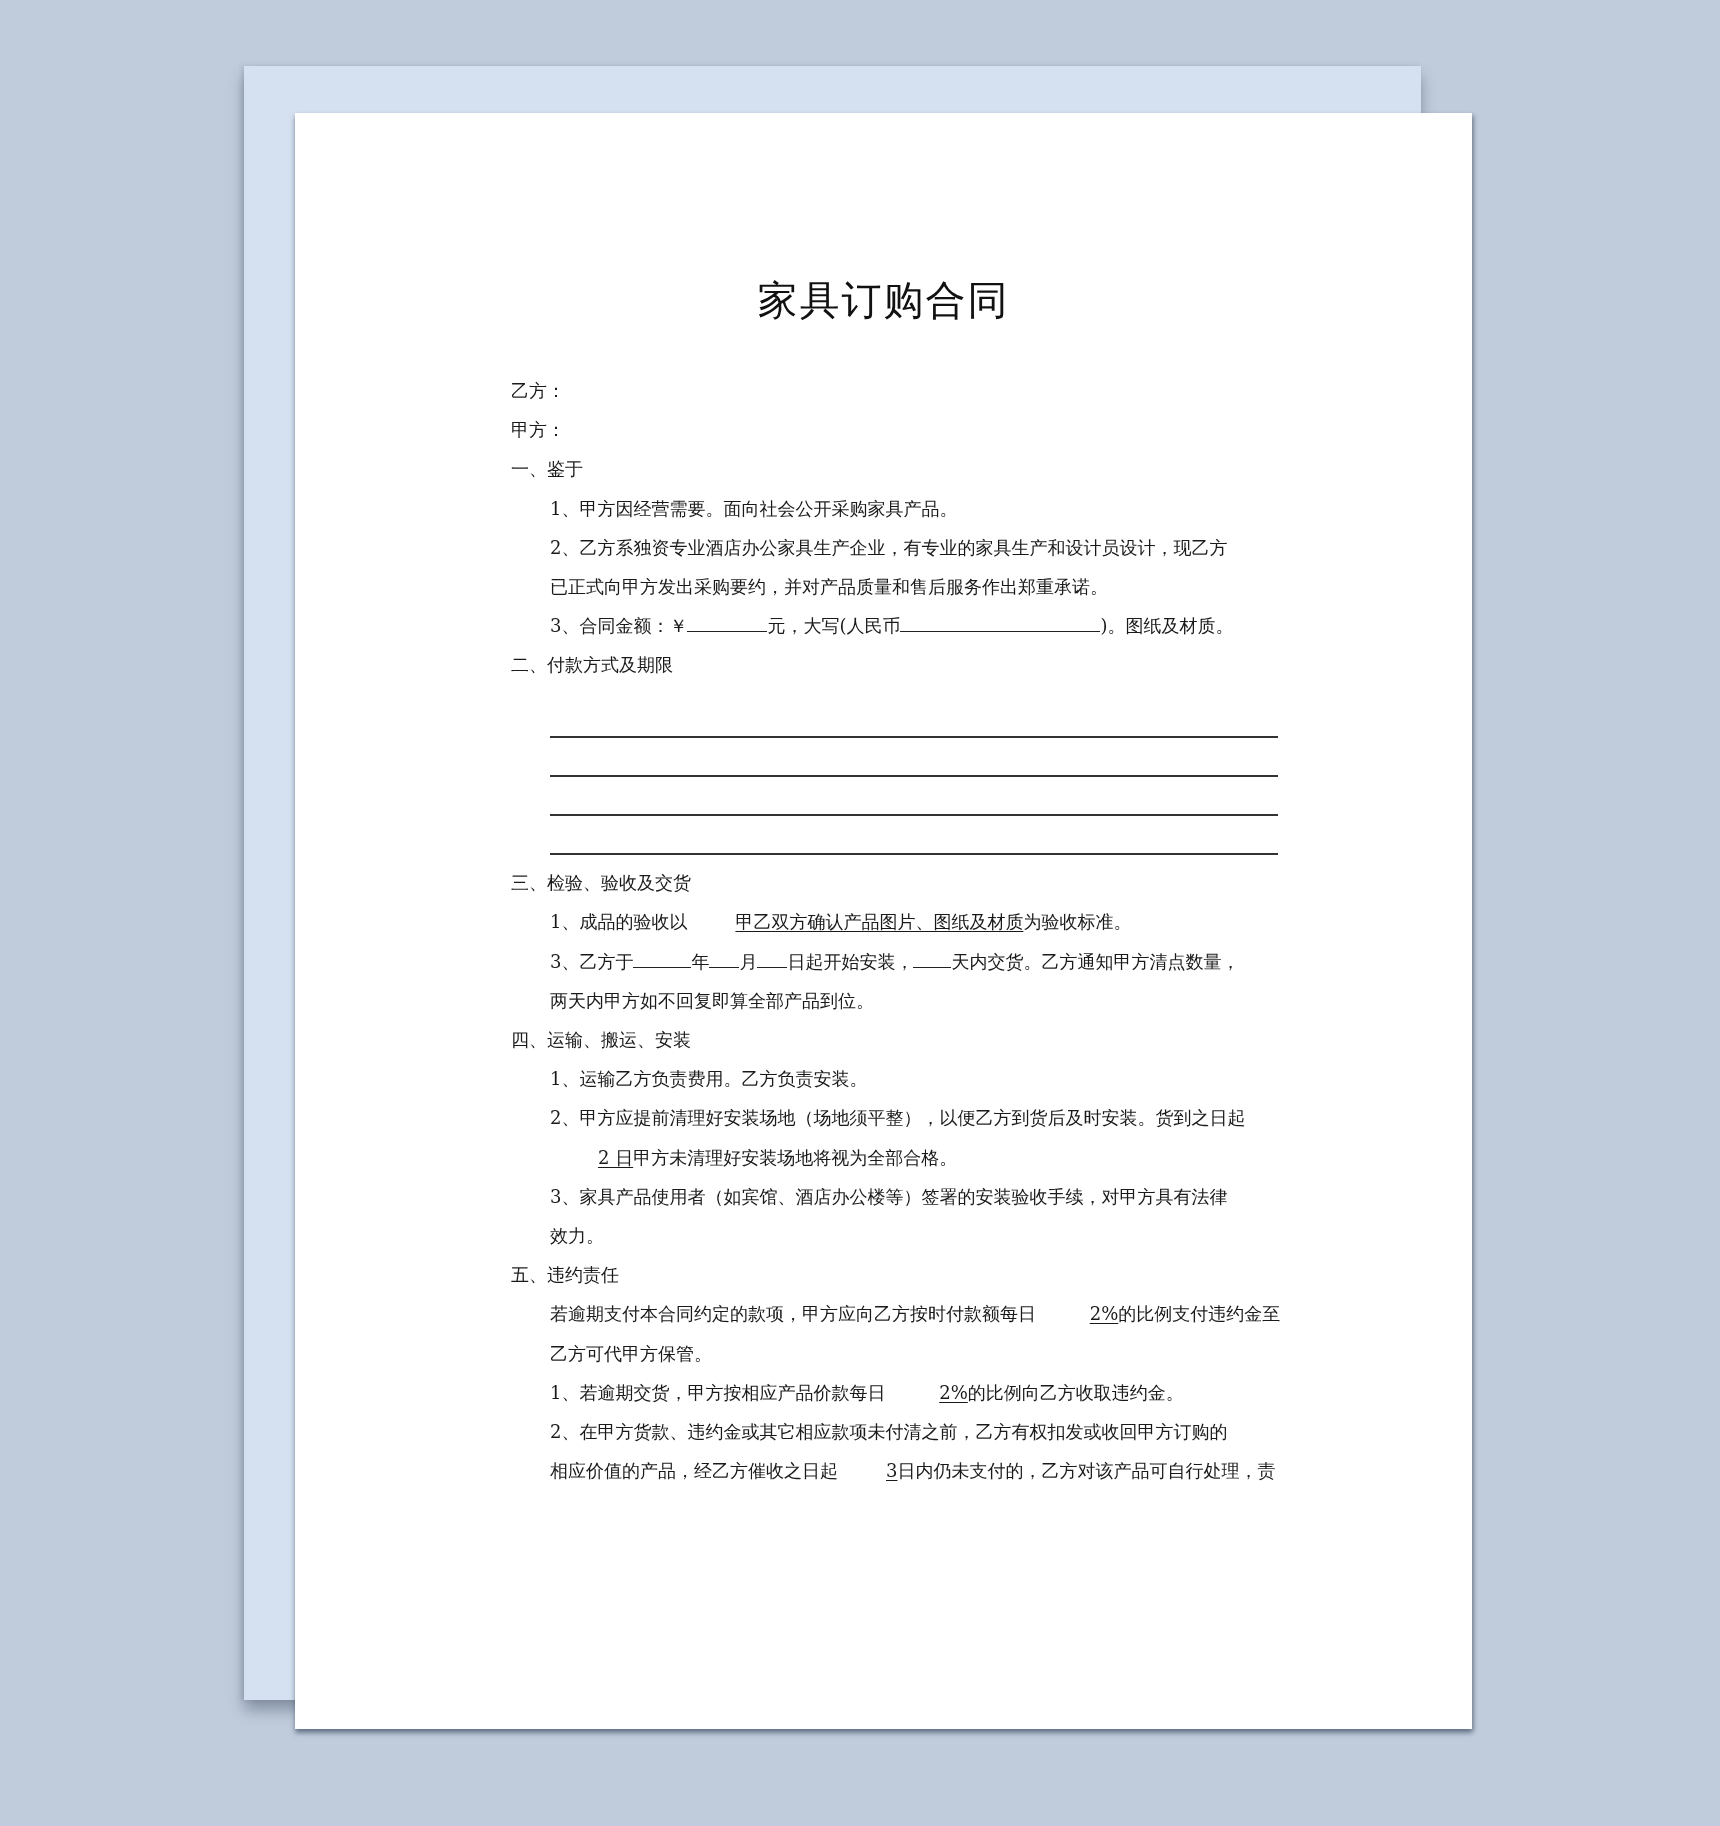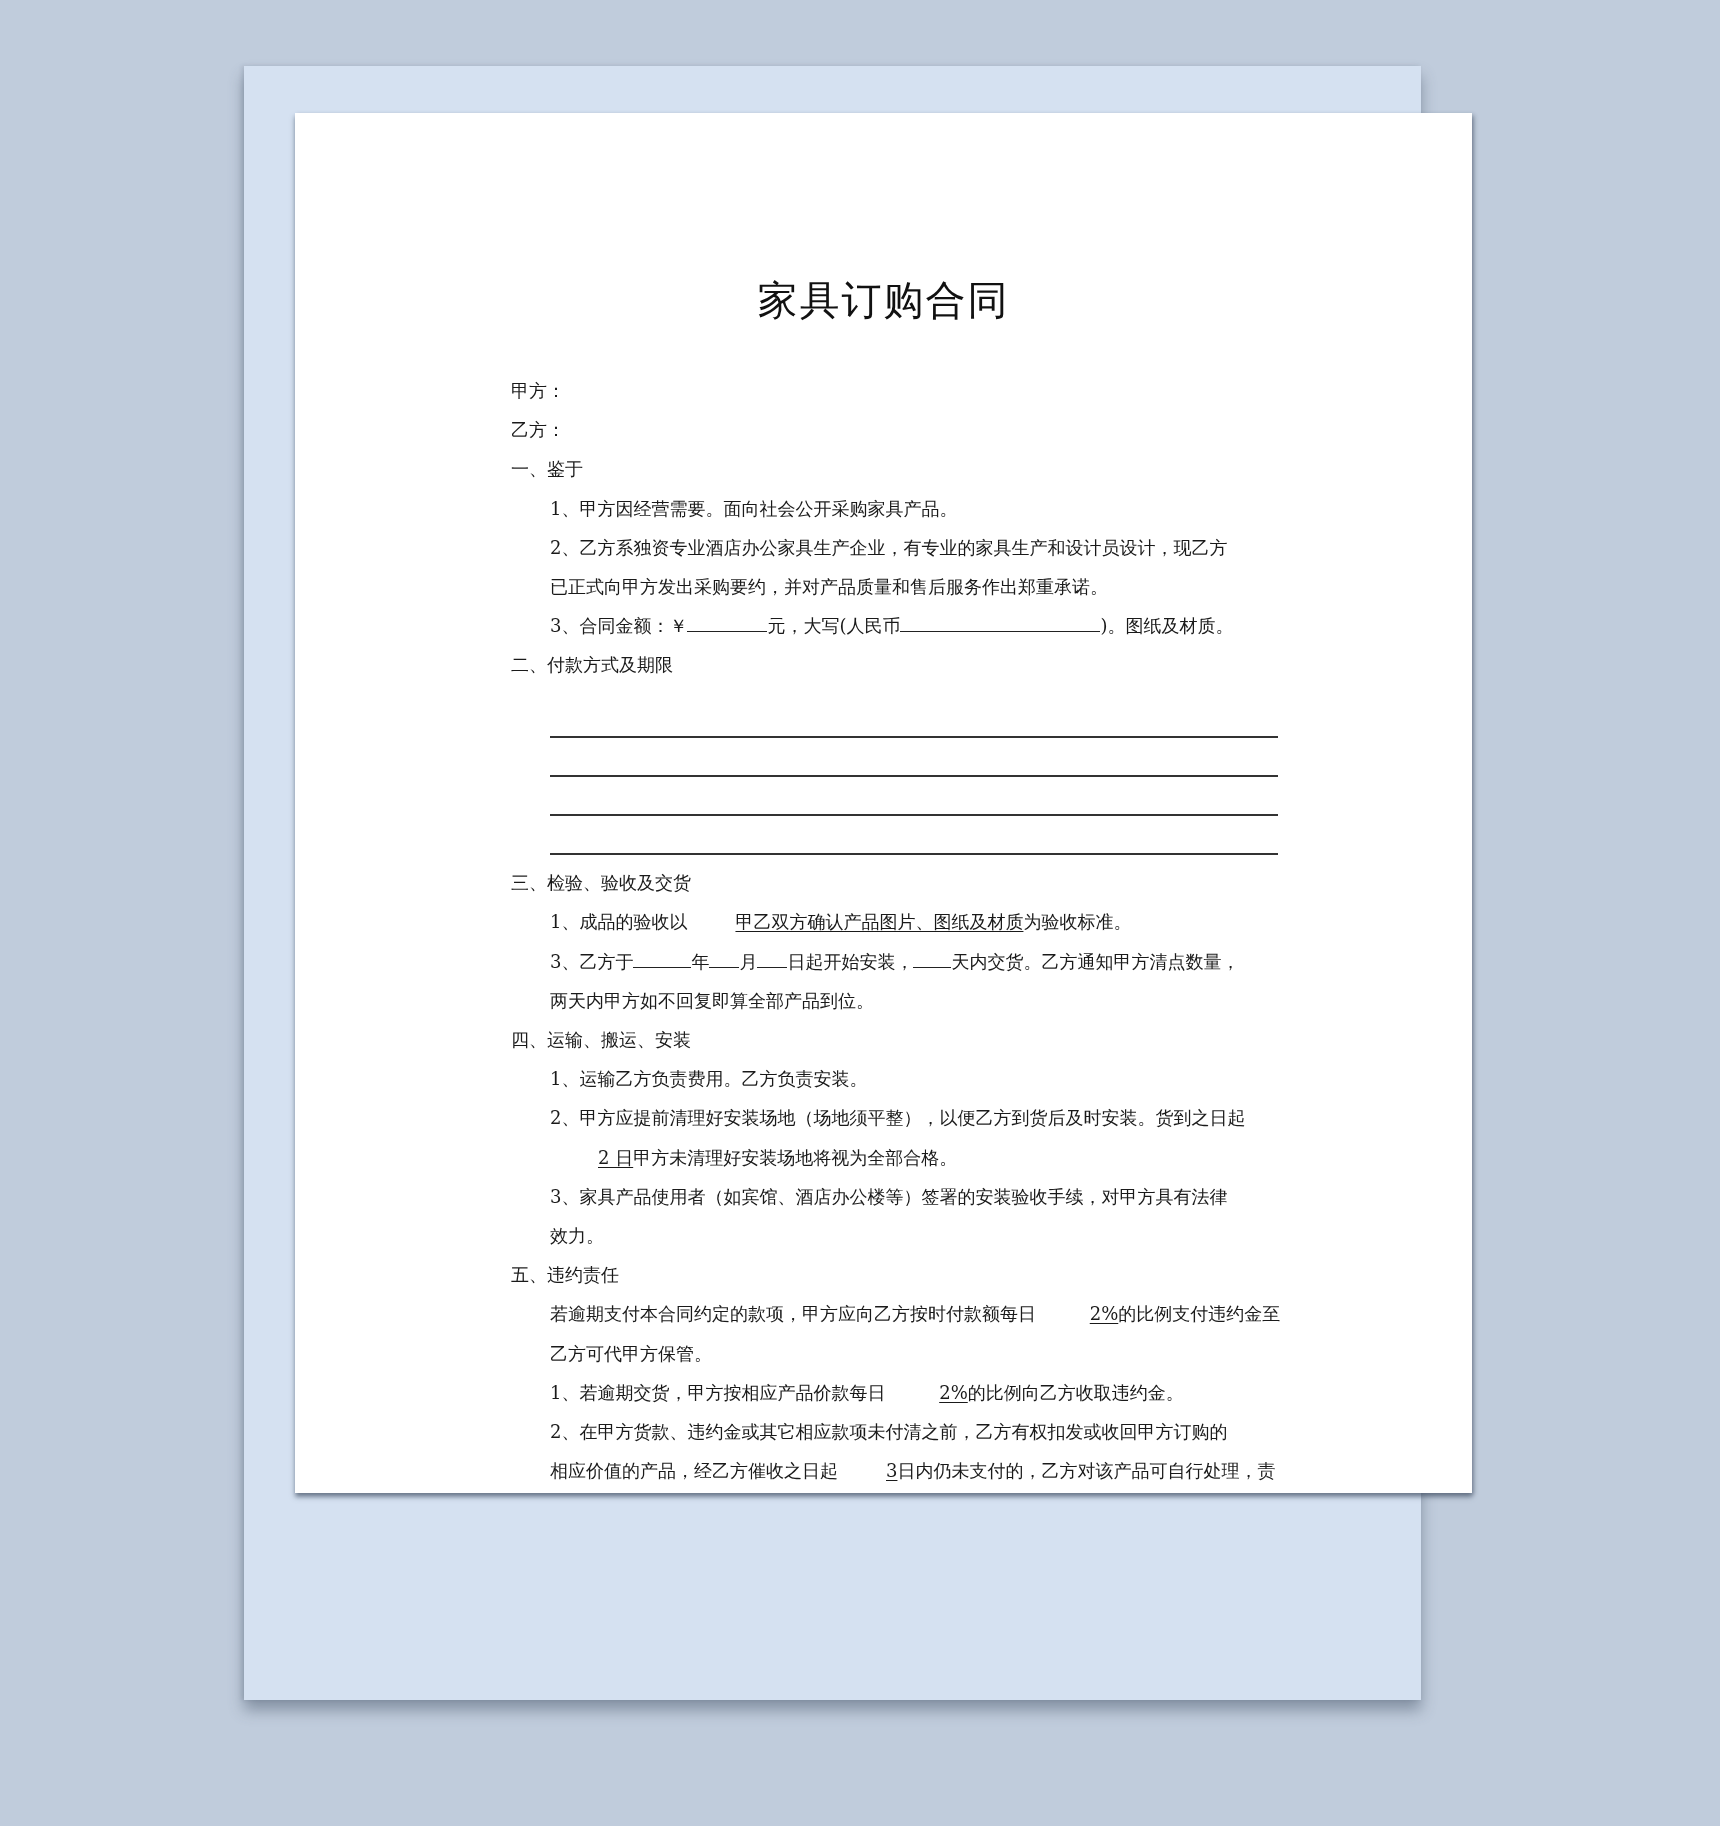--- a/index.html
+++ b/index.html
@@ -8,21 +8,21 @@
     background:#c0ccdc;
     font-family:"DejaVu Serif", "Liberation Serif", serif;
     color:#1a1a1a;
   }
   .back-page {
     position:absolute; left:244px; top:66px; width:1177px; height:1634px;
     background:#d5e1f1;
     box-shadow: 0 10px 14px rgba(60,75,95,0.45), -2px 0 4px rgba(60,75,95,0.15);
   }
   .front-page {
-    position:absolute; left:295px; top:113px; width:1177px; height:1380px;
+    position:absolute; left:295px; top:113px; width:1177px; height:1616px;
     background:#ffffff;
     box-shadow: 0 4px 5px rgba(60,75,95,0.55), 2px 2px 4px rgba(60,75,95,0.35);
   }
   .doc-title {
     position:absolute; left:0; right:0; top:160px;
     text-align:center; font-size:40px; letter-spacing:2px; color:#111;
   }
   .body-text {
     position:absolute; left:216px; top:258px; width:780px;
     font-size:18px; line-height:39.2px;
@@ -36,22 +36,22 @@
 </style>
 </head>
 <body>
 
 <div class="back-page"></div>
 
 <div class="front-page">
   <div class="doc-title">家具订购合同</div>
 
   <div class="body-text">
+    <div class="line">乙方：</div>
     <div class="line">甲方：</div>
-    <div class="line">乙方：</div>
 
     <div class="line">一、鉴于</div>
     <div class="line indent">1、甲方因经营需要。面向社会公开采购家具产品。</div>
     <div class="line indent">2、乙方系独资专业酒店办公家具生产企业，有专业的家具生产和设计员设计，现乙方</div>
     <div class="line indent">已正式向甲方发出采购要约，并对产品质量和售后服务作出郑重承诺。</div>
     <div class="line indent">
       <span>3、合同金额：￥</span><span class="blank" style="width:80px"></span><span>元，大写(人民币</span><span class="blank" style="width:200px"></span><span>)。图纸及材质。</span>
     </div>
 
     <div class="line">二、付款方式及期限</div>

